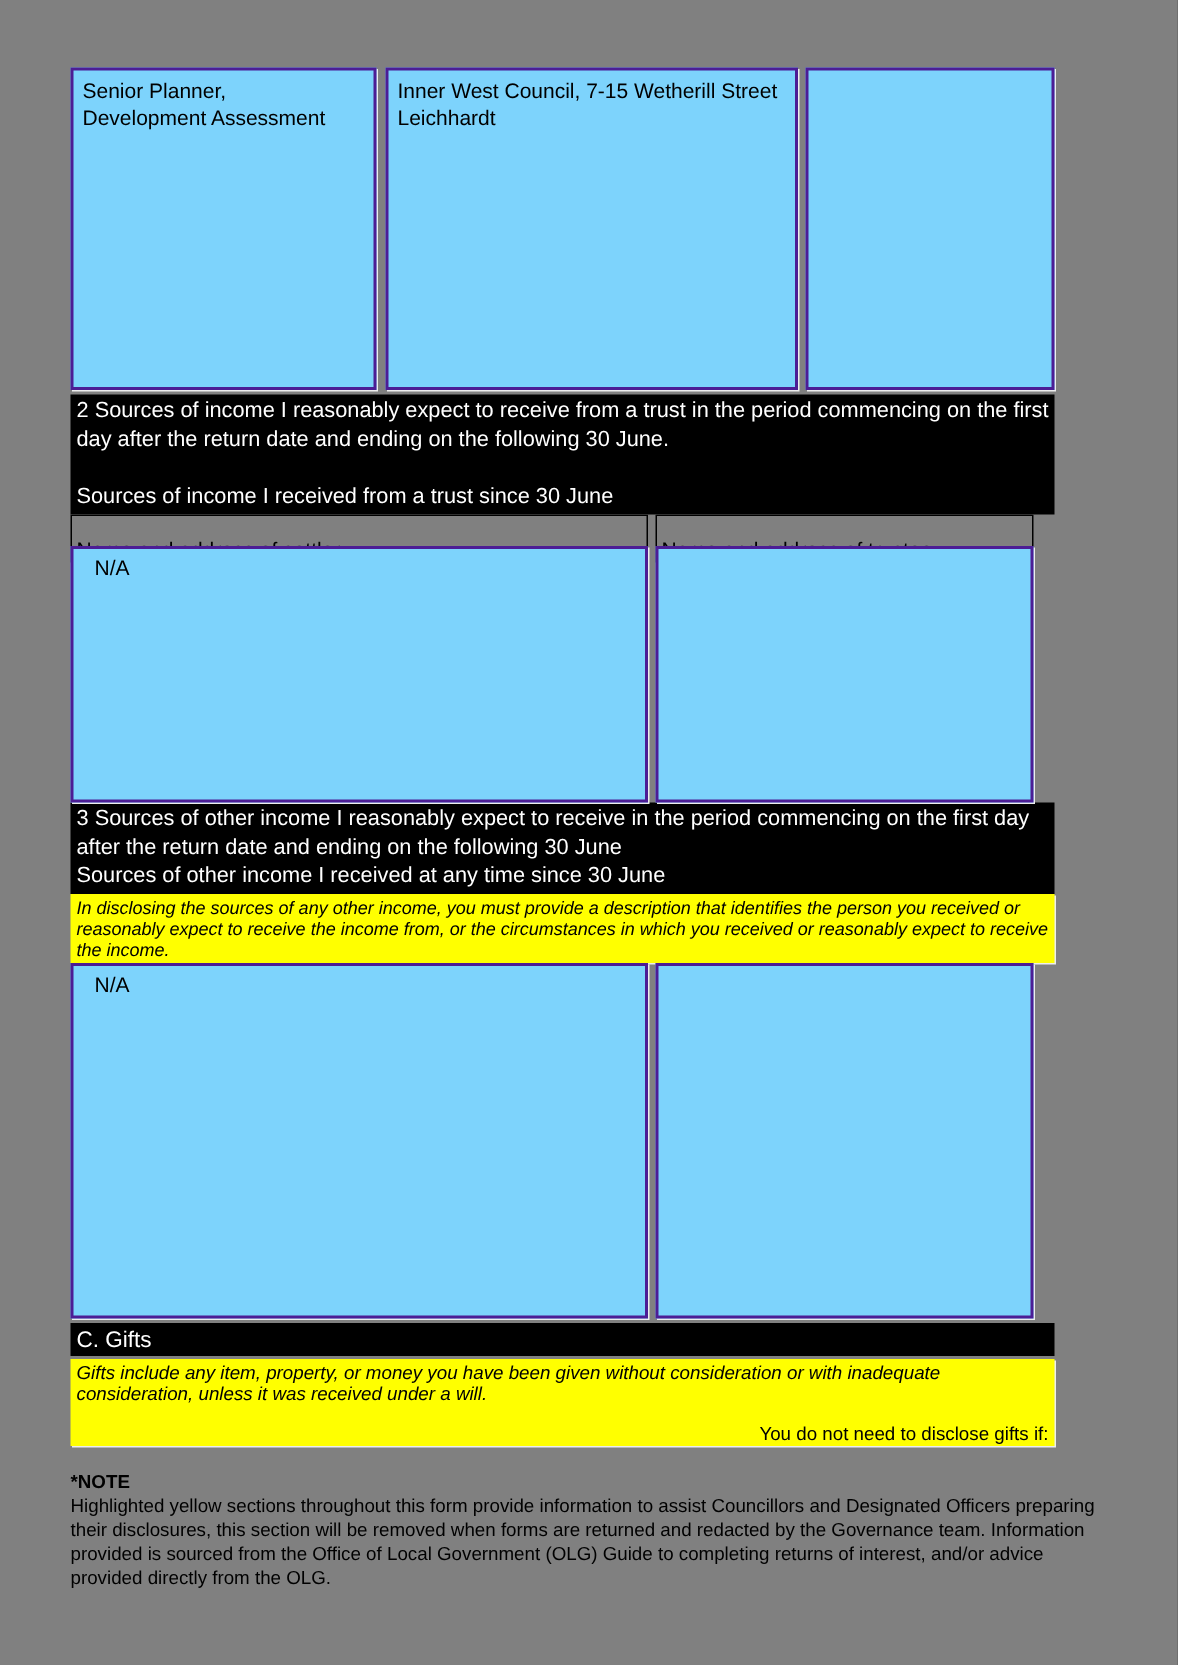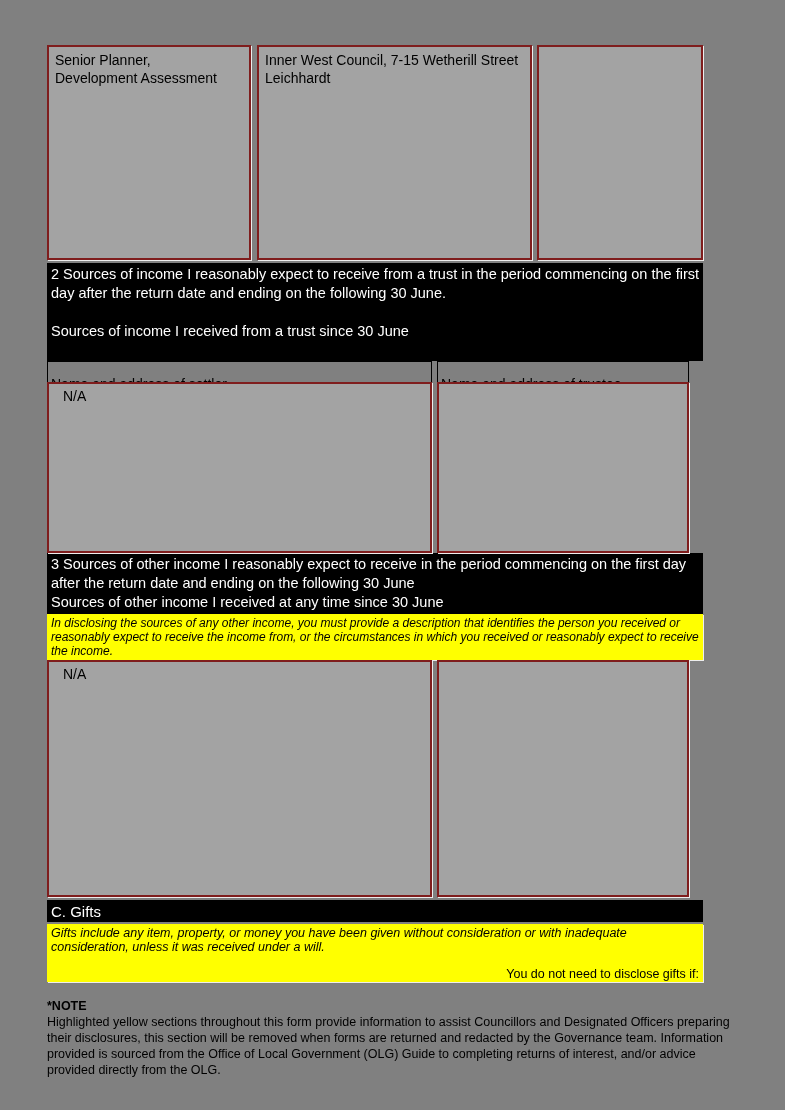--- a/index.html
+++ b/index.html
@@ -9,42 +9,42 @@
     background: #808080;
     position: relative;
     overflow: hidden;
     font-family: "Liberation Sans", sans-serif;
     color: #000;
   }
   .form { position: absolute; left: 47px; top: 45px; width: 656px; }
 
   
   .cell {
-    background: #a3a3a3;
-    border: 2px solid #7f1d1d;
+    background: #7dd3fc;
+    border: 2px solid #4c1d95;
     box-shadow: 1px 1px 0 #ededed;
   }
 
   .top-row { display: flex; height: 215px; margin-bottom: 3px; }
   .top-cell {
     padding: 4px 6px;
     font-size: 14px; line-height: 18px;
     white-space: pre-line;
   }
   .c1 { width: 204px; margin-right: 6px; }
   .c2 { width: 275px; margin-right: 5px; }
   .c3 { width: 166px; }
 
   
   .bar {
     background: #000; color: #fff;
     font-size: 14.5px; line-height: 19px;
     padding: 2px 4px;
   }
-  .bar2 { height: 98px; }
+  .bar2 { height: 80px; }
   .bar3 { height: 61px; }
   .barC { height: 22px; margin-top: 3px; font-size: 15px; }
   .spacer-line { height: 19px; }
 
   
   .note-row {
     height: 15px;
     display: flex;
     border: 1px solid #000;
     background: #808080;

